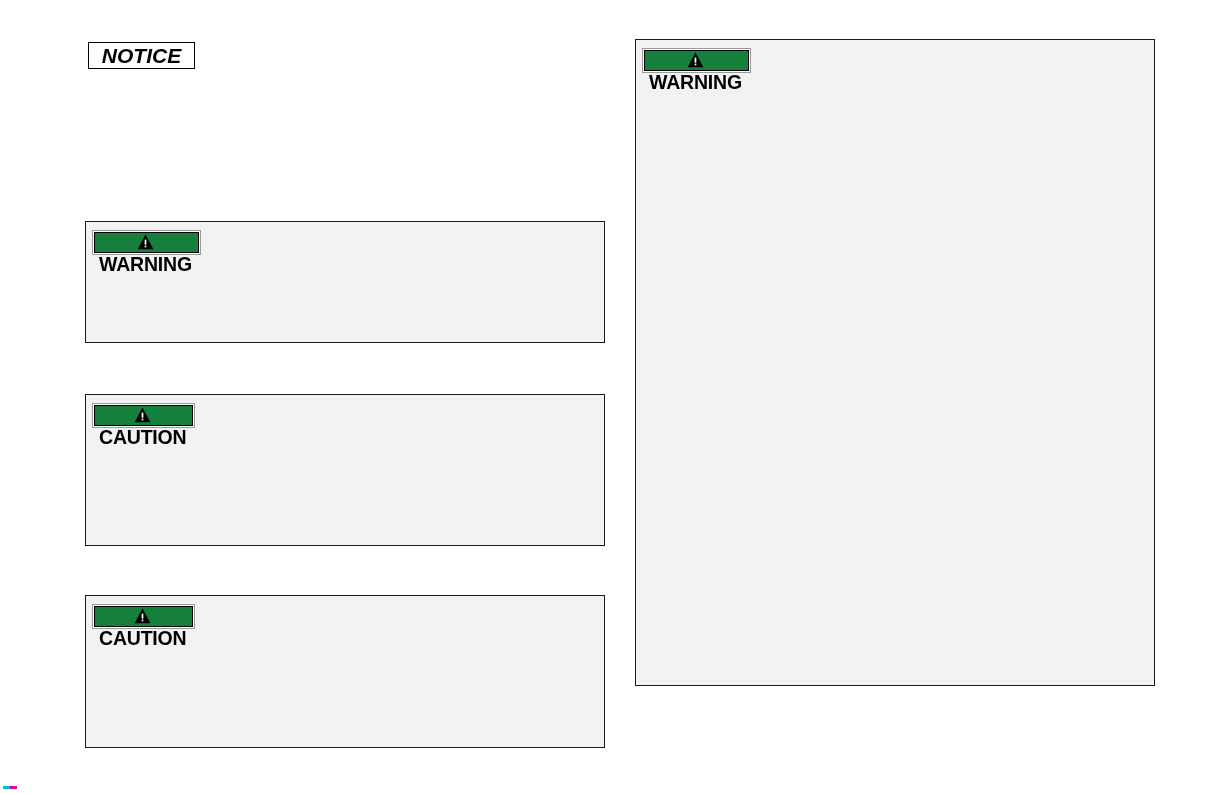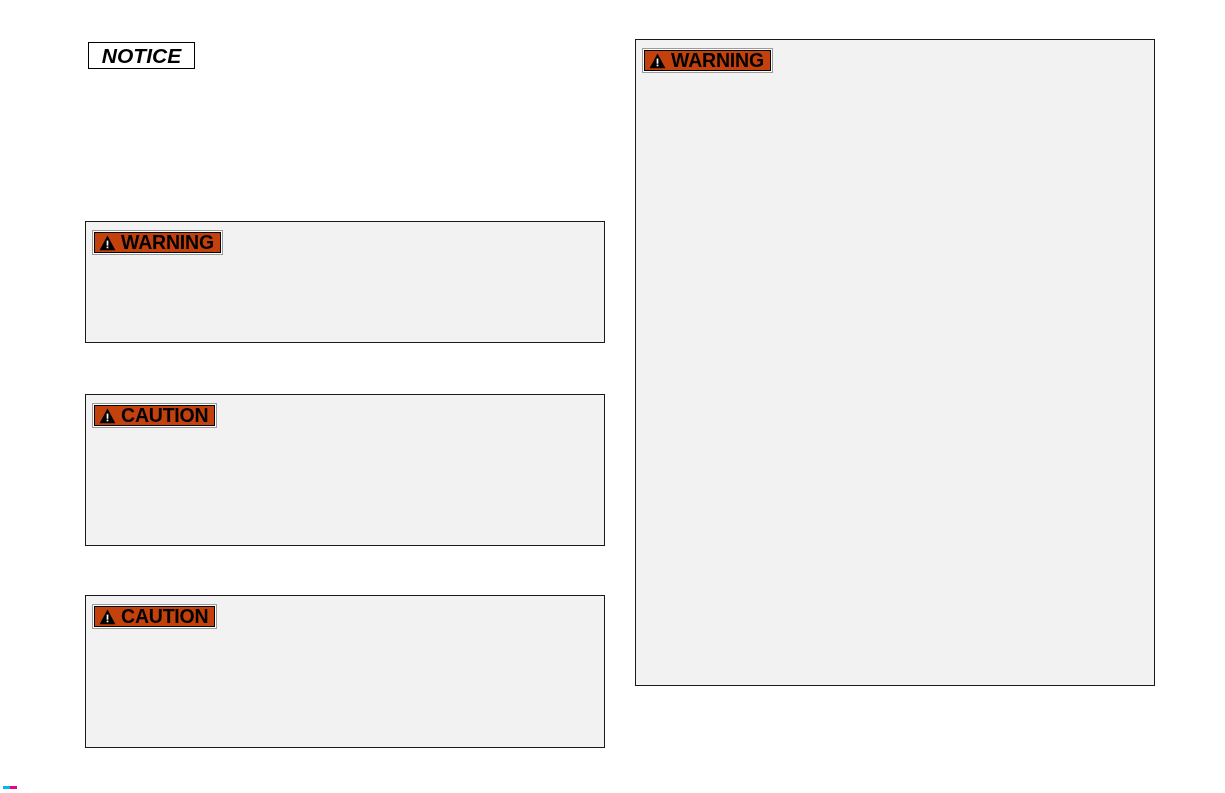--- a/index.html
+++ b/index.html
@@ -37,24 +37,25 @@
     align-items: center;
     background: #ffffff;
     border: 1.5px solid #9a9a9a;
     padding: 1px;
   }
   .signal-label-inner {
     display: inline-flex;
     align-items: center;
     gap: 5px;
     border: 1.6px solid #000000;
-    background: #c2410c;
+    background: #15803d;
     padding: 1px 6px 1px 4px;
     height: 100%;
     box-sizing: border-box;
+    flex-direction: column;
   }
   .signal-text {
     font-family: "Liberation Sans", sans-serif;
     font-weight: bold;
     color: #000000;
     letter-spacing: -0.2px;
     line-height: 1;
     white-space: nowrap;
   }
 

